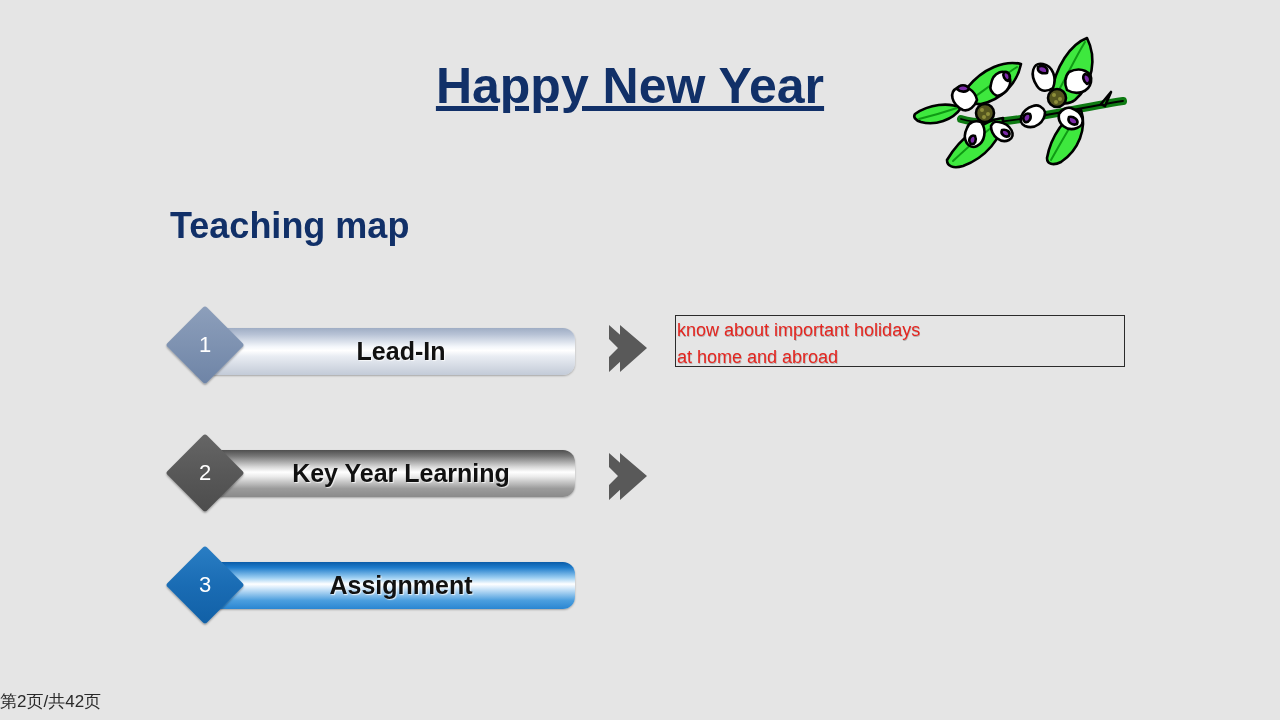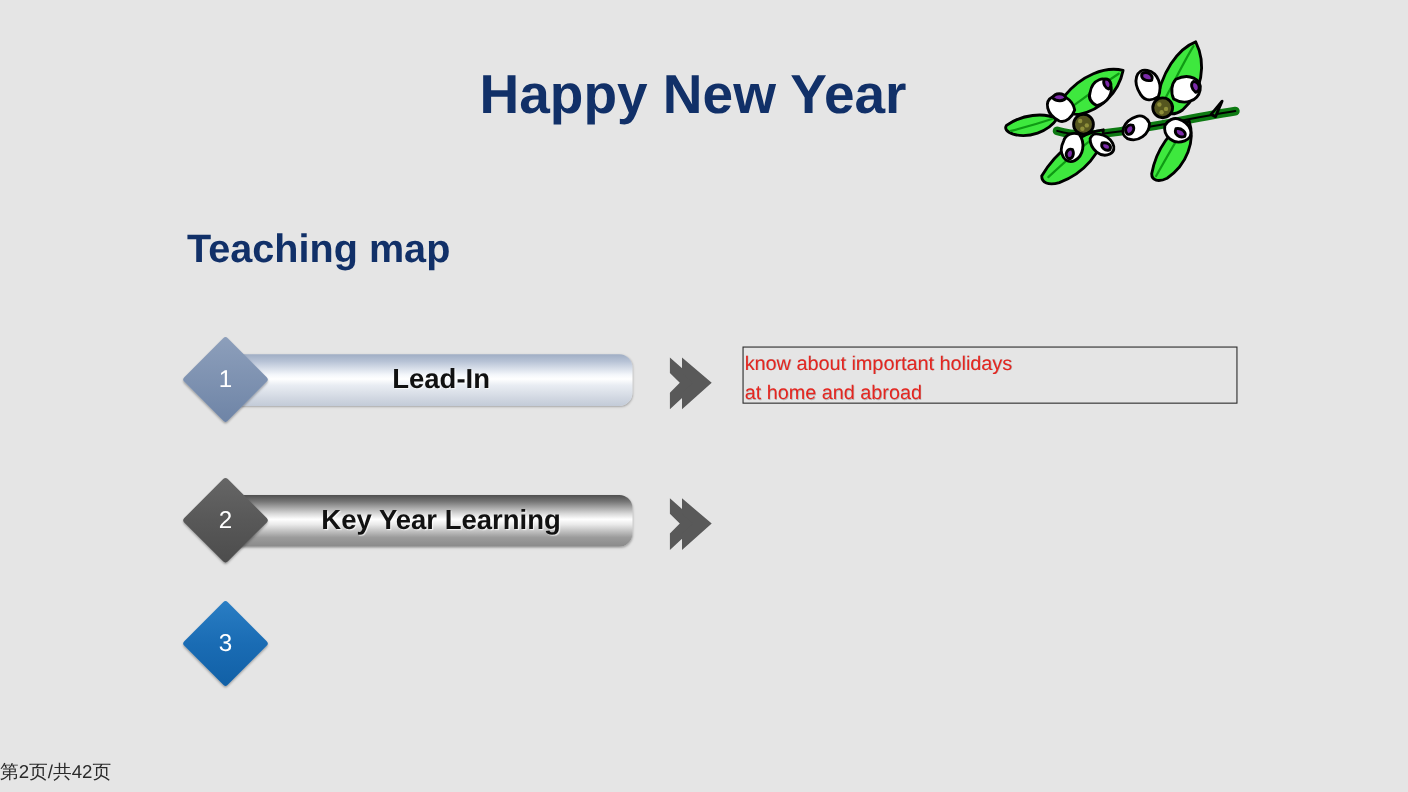--- a/index.html
+++ b/index.html
@@ -27,20 +27,21 @@
     position: absolute;
     left: 0;
     top: 54px;
     width: 1260px;
     text-align: center;
     font-size: 50px;
     font-weight: bold;
     color: #113068;
     letter-spacing: 0px;
     line-height: 64px;
+    text-decoration: underline;
   }
 
   
   .clipart {
     position: absolute;
     left: 905px;
     top: 18px;
     width: 240px;
     height: 160px;
   }
@@ -97,20 +98,21 @@
     font-weight: bold;
     color: #111111;
     text-shadow: 1px 1px 1px rgba(255,255,255,0.75);
     white-space: nowrap;
   }
 
   .bar-1 {
     background: linear-gradient(to bottom,
       #9fadc4 0%, #b8c3d6 14%, #f4f7fb 40%, #ffffff 48%,
       #e9edf3 60%, #d2d8e2 84%, #c3cbd8 100%);
+    margin-top: 6px;
   }
   .bar-2 {
     background: linear-gradient(to bottom,
       #4f4f4f 0%, #777777 13%, #d8d8d8 36%, #ffffff 47%,
       #eaeaea 57%, #9b9b9b 82%, #8a8a8a 100%);
   }
   .bar-3 {
     background: linear-gradient(to bottom,
       #0b5ca8 0%, #1f7ccb 12%, #9fd0f3 34%, #ffffff 47%,
       #d2e8fa 56%, #4b9ede 82%, #2a86d2 100%);
@@ -307,20 +309,23 @@
         <svg viewBox="0 0 46 52" width="46" height="52" xmlns="http://www.w3.org/2000/svg">
           <path d="M4 2 L30 25 L4 49 L4 34 L13 25 L4 16 Z" fill="#595959"></path>
           <path d="M15 2 L42 25 L15 49 L15 34 L25 25 L15 16 Z" fill="#595959"></path>
         </svg>
       </div>
     </div>
   </div>
 
   <div class="row row-3">
     <div class="chevron-block">
+      <div class="bar bar-3">
+        <div class="bar-label">Assignment</div>
+      </div>
       <div class="diamond-wrap">
         <div class="diamond diamond-3"></div>
         <div class="diamond-num">3</div>
       </div>
     </div>
   </div>
 
   <div class="footer">第2页/共42页</div>
 
 </div>

